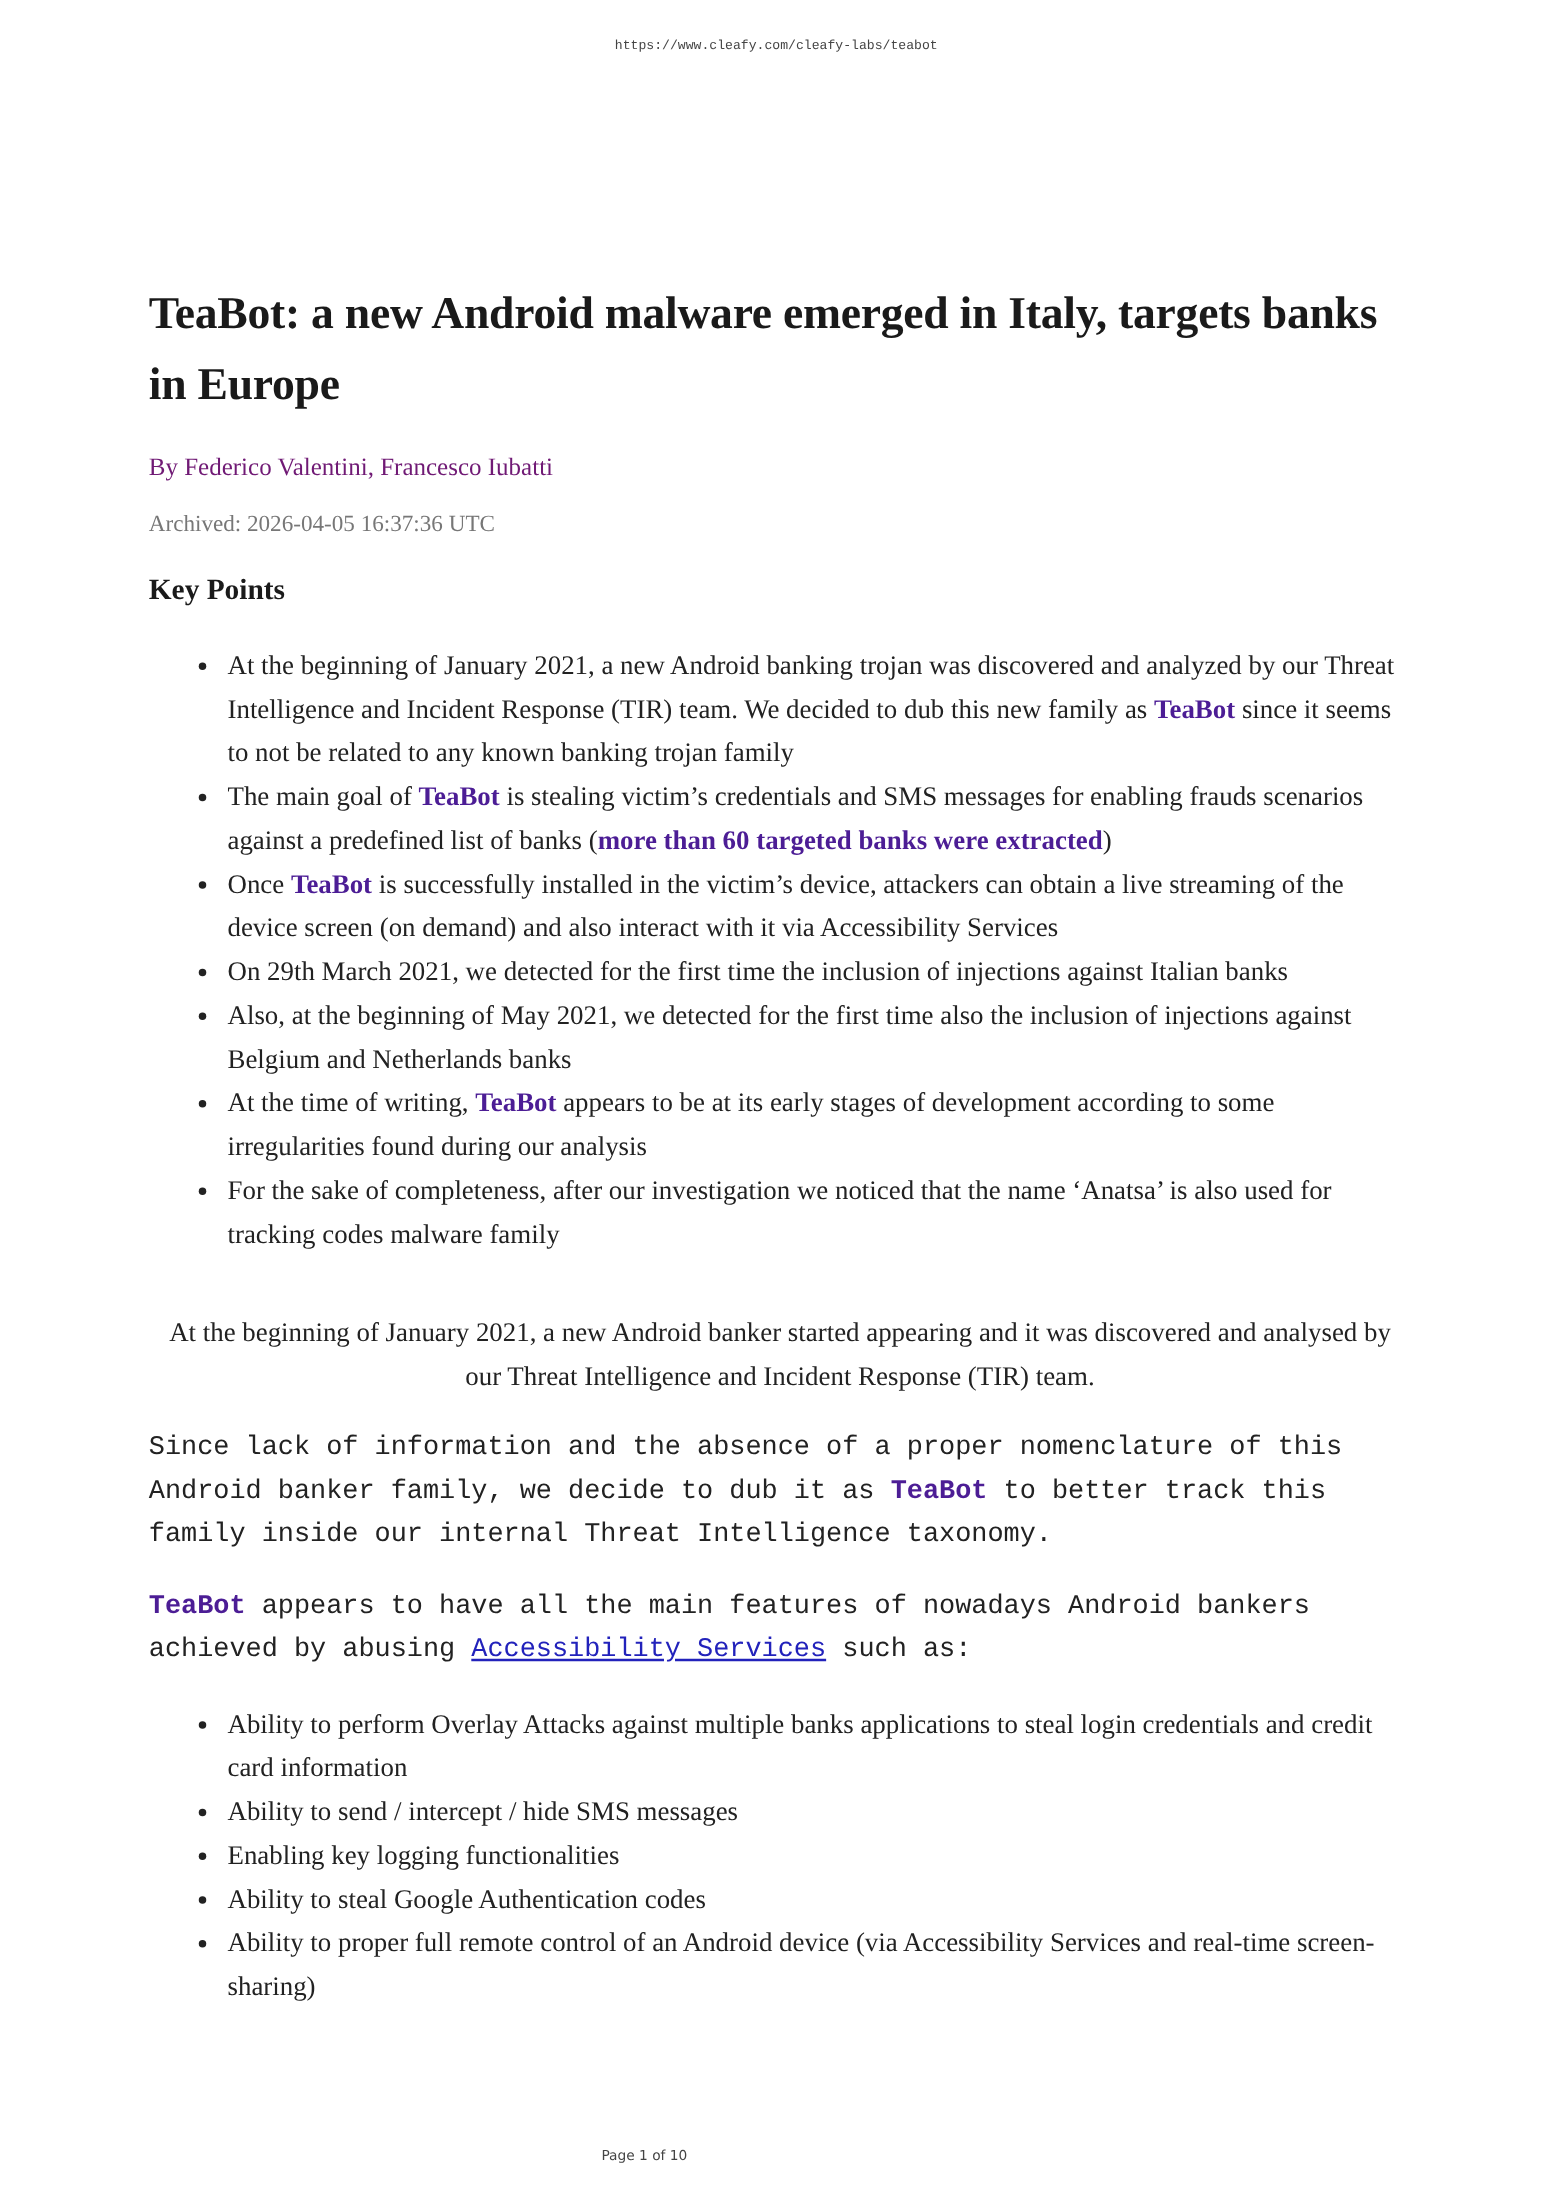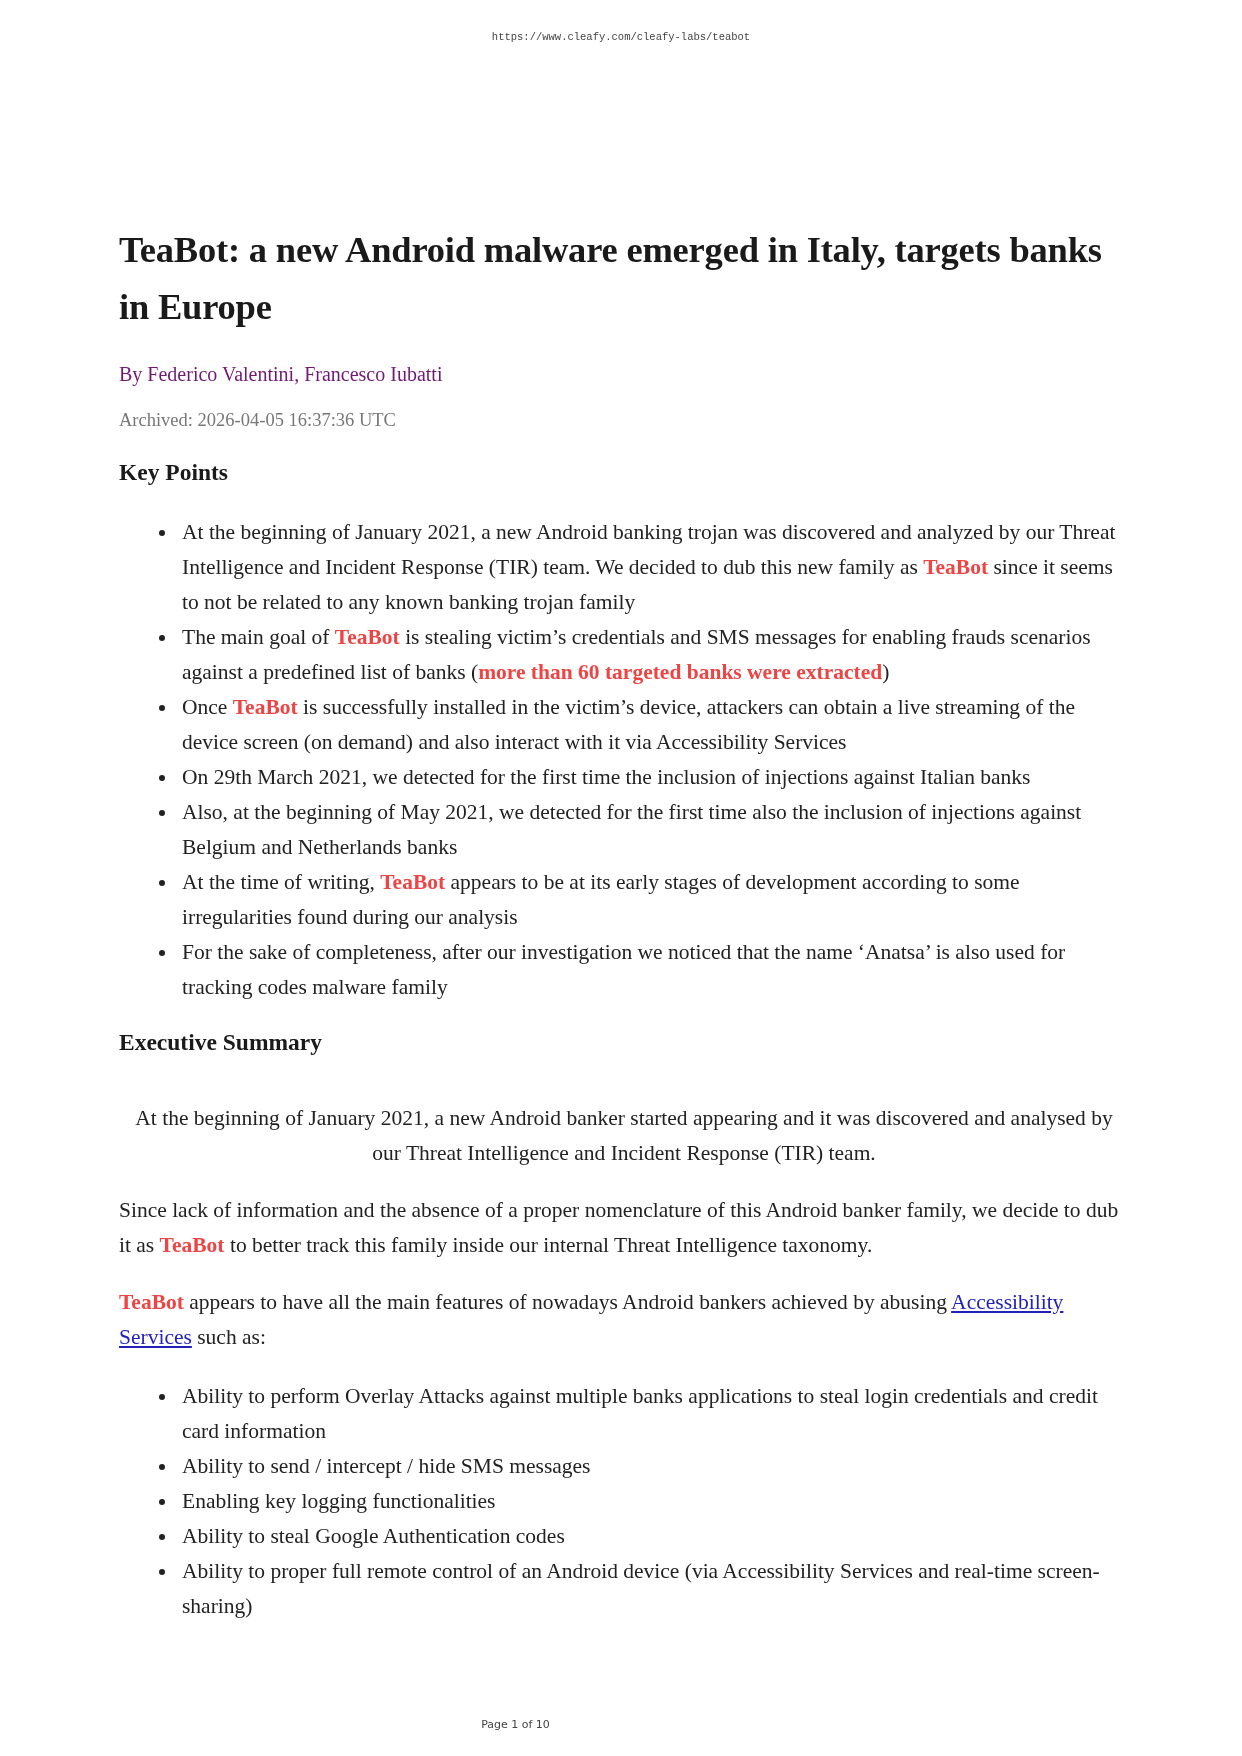--- a/index.html
+++ b/index.html
@@ -93,22 +93,22 @@
     }
     .list-key { margin-top: 28px; }
     .list-feat { margin-top: 24px; }
     p {
       margin: 0;
       font-size: 21.5px;
       line-height: 35px;
       color: #222222;
     }
     .p1 { margin-top: 44px; text-align: center; }
-    .p2, .p3 { margin-top: 22px; }
-    b { font-weight: bold; color: #ef4444; }
+    .p2, .p3 { margin-top: 22px; font-family: Liberation Mono, monospace; }
+    b { font-weight: bold; color: #4c1d95; }
     a.link {
       color: #1a0dab;
       color: #2222bb;
       text-decoration: underline;
     }
   </style>
 </head>
 <body>
 
 <div class="page-url">https://www.cleafy.com/cleafy-labs/teabot</div>
@@ -122,21 +122,20 @@
   <ul class="list-key">
     <li><span>At the beginning of January 2021, a new Android banking trojan was discovered and analyzed by our Threat Intelligence and Incident Response (TIR) team. We decided to dub this new family as </span><b>TeaBot</b><span> since it seems to not be related to any known banking trojan family</span></li>
     <li><span>The main goal of </span><b>TeaBot</b><span> is stealing victim’s credentials and SMS messages for enabling frauds scenarios against a predefined list of banks (</span><b>more than 60 targeted banks were extracted</b><span>)</span></li>
     <li><span>Once </span><b>TeaBot</b><span> is successfully installed in the victim’s device, attackers can obtain a live streaming of the device screen (on demand) and also interact with it via Accessibility Services</span></li>
     <li><span>On 29th March 2021, we detected for the first time the inclusion of injections against Italian banks</span></li>
     <li><span>Also, at the beginning of May 2021, we detected for the first time also the inclusion of injections against Belgium and Netherlands banks</span></li>
     <li><span>At the time of writing, </span><b>TeaBot</b><span> appears to be at its early stages of development according to some irregularities found during our analysis</span></li>
     <li><span>For the sake of completeness, after our investigation we noticed that the name ‘Anatsa’ is also used for tracking codes malware family</span></li>
   </ul>
 
-  <h2 class="h2-exec">Executive Summary</h2>
   <p class="p1">At the beginning of January 2021, a new Android banker started appearing and it was discovered and analysed by our Threat Intelligence and Incident Response (TIR) team.</p>
   <p class="p2"><span>Since lack of information and the absence of a proper nomenclature of this Android banker family, we decide to dub it as </span><b>TeaBot</b><span> to better track this family inside our internal Threat Intelligence taxonomy.</span></p>
   <p class="p3"><b>TeaBot</b><span> appears to have all the main features of nowadays Android bankers achieved by abusing </span><a class="link" href="#">Accessibility Services</a><span> such as:</span></p>
 
   <ul class="list-feat">
     <li>Ability to perform Overlay Attacks against multiple banks applications to steal login credentials and credit card information</li>
     <li>Ability to send / intercept / hide SMS messages</li>
     <li>Enabling key logging functionalities</li>
     <li>Ability to steal Google Authentication codes</li>
     <li>Ability to proper full remote control of an Android device (via Accessibility Services and real-time screen-sharing)</li>

